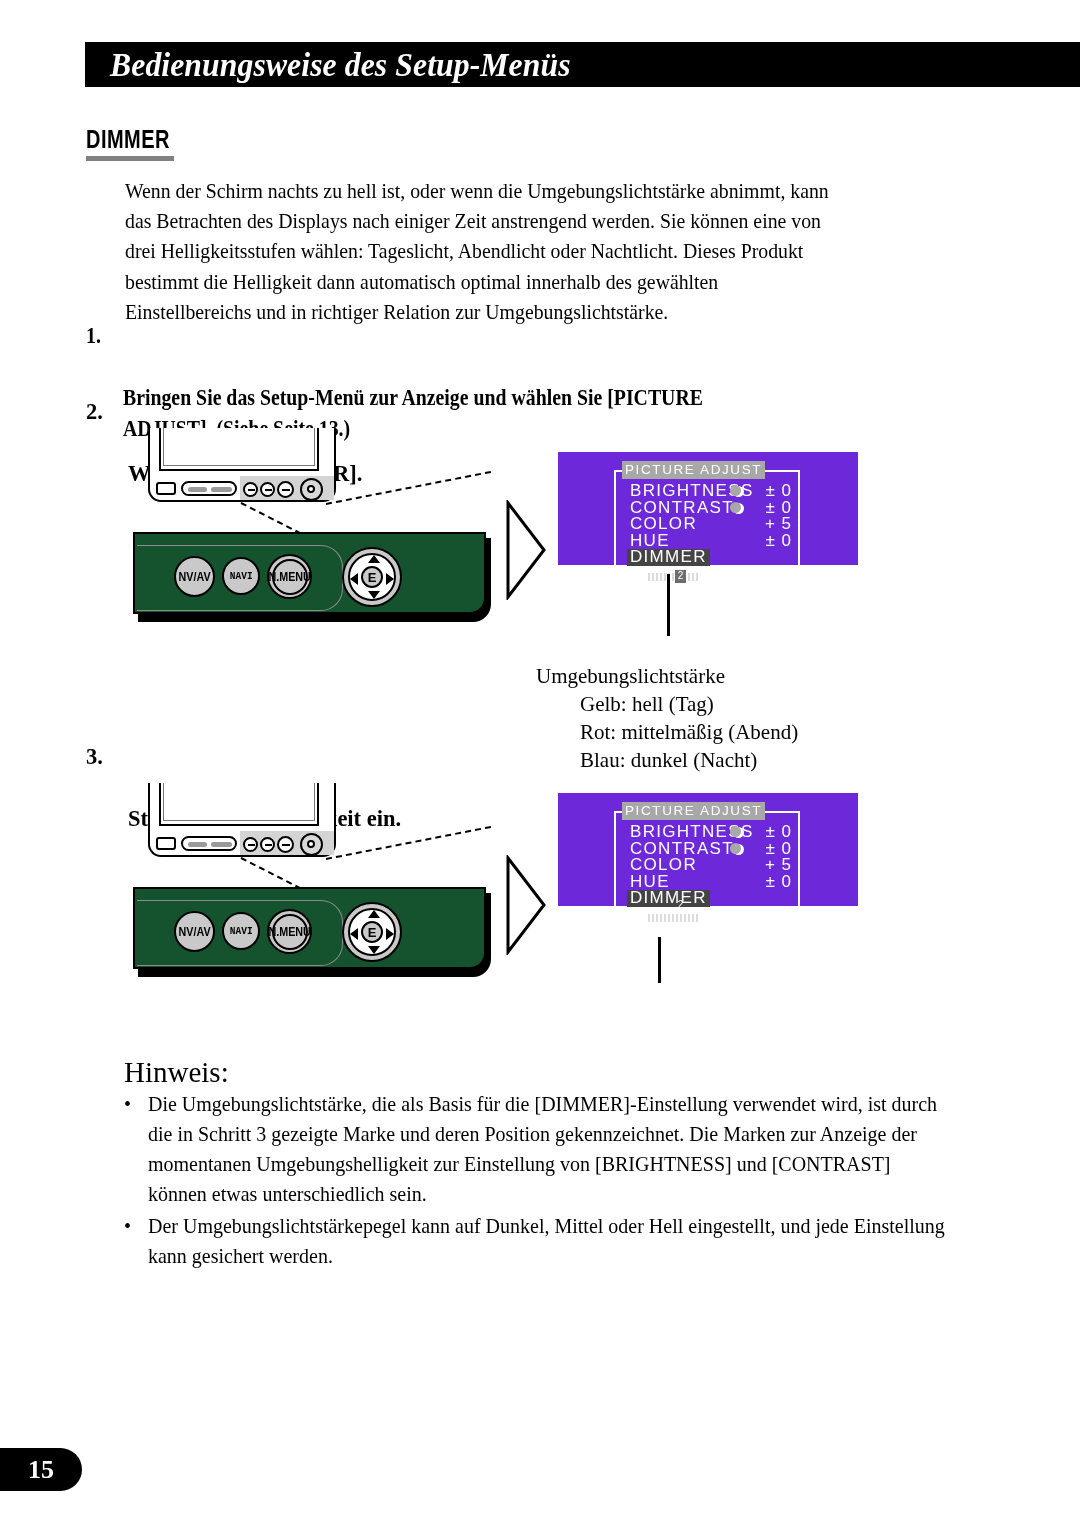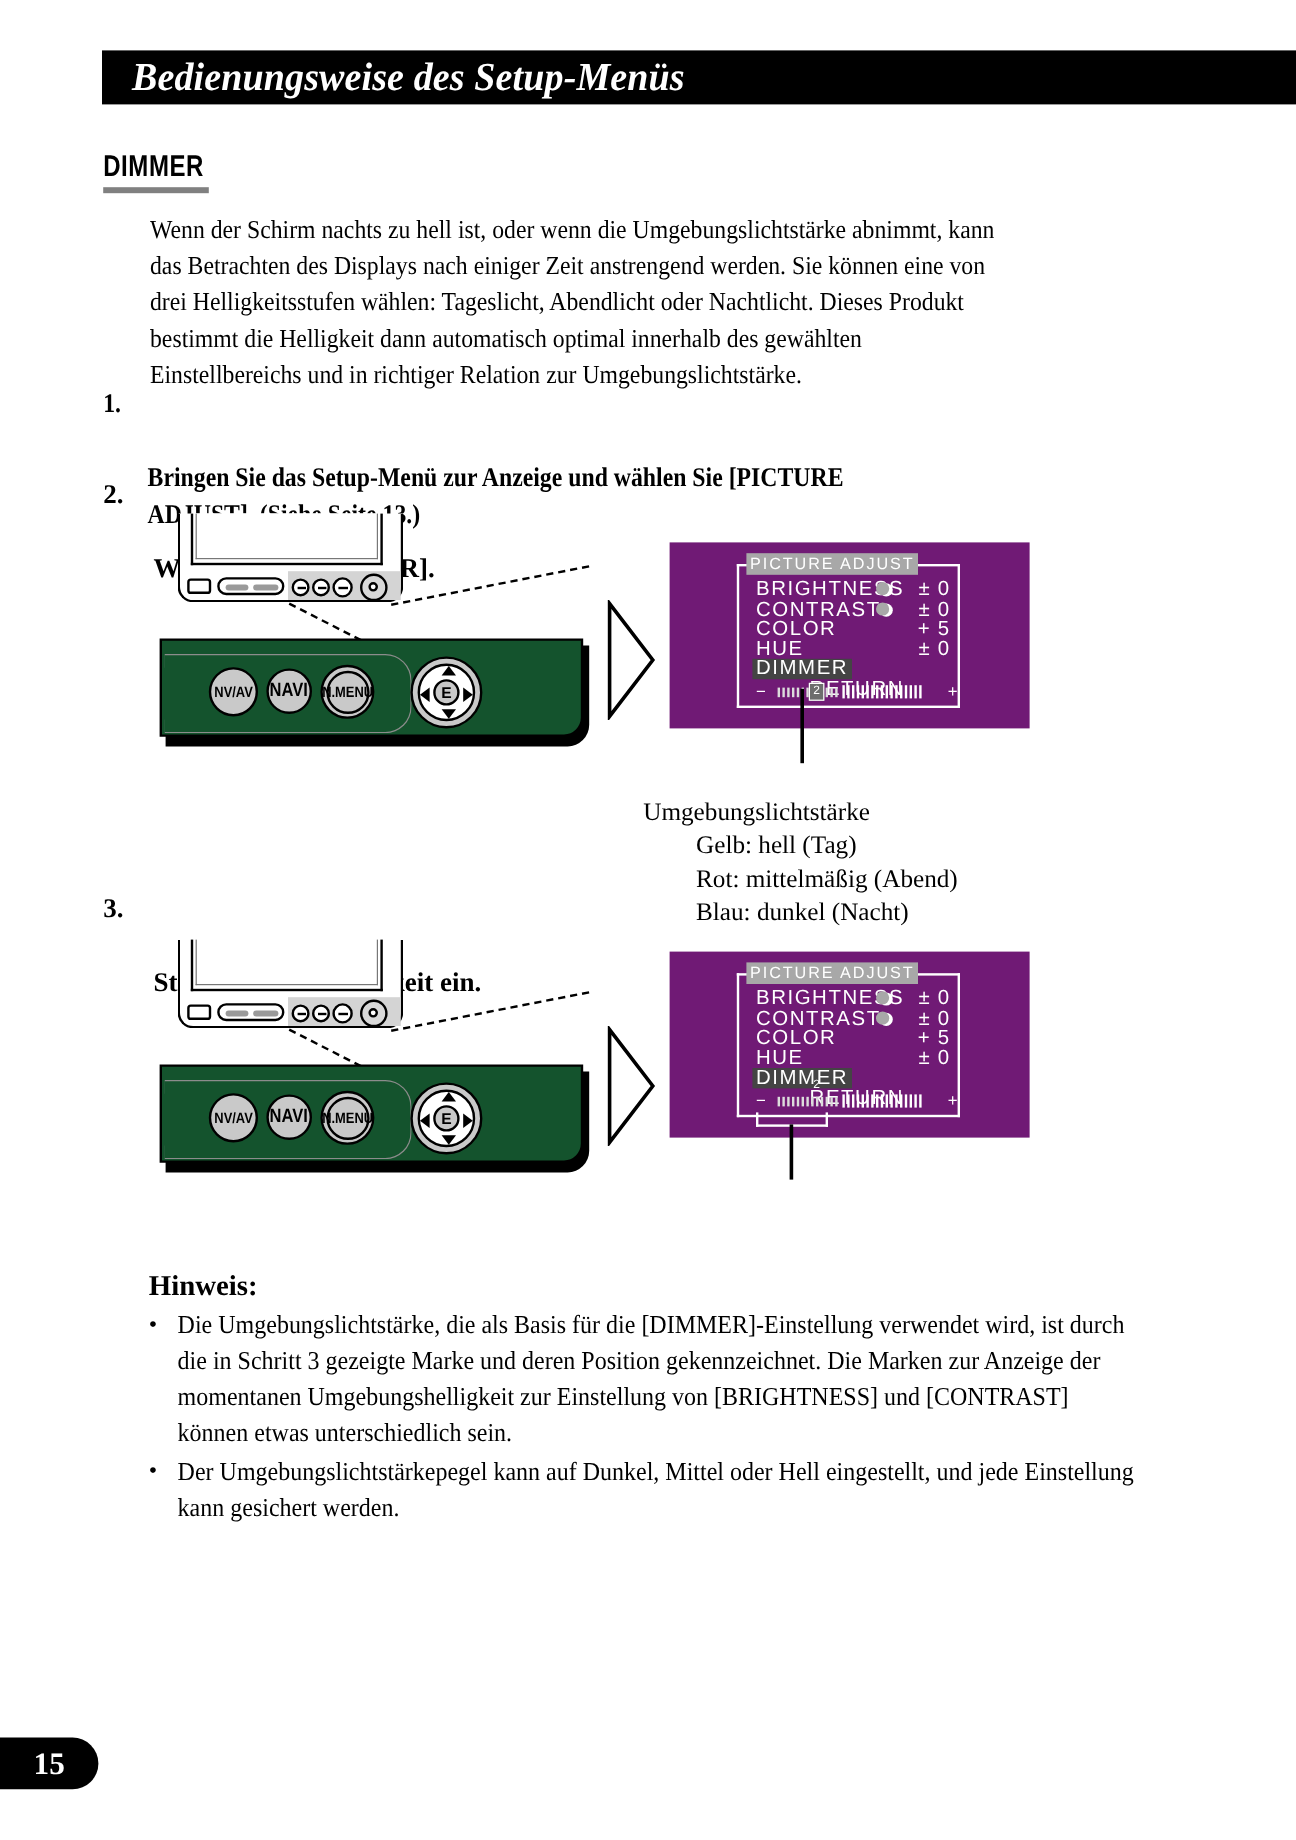--- a/index.html
+++ b/index.html
@@ -161,21 +161,21 @@
     border-radius:0 22px 22px 0;box-sizing:border-box;
   }
   .pbtn{
     position:absolute;border-radius:50%;
     border:2.5px solid #000;background:#c9c9c9;box-sizing:border-box;
     display:flex;align-items:center;justify-content:center;
     font-family:"Liberation Sans", sans-serif;font-weight:bold;color:#000;
   }
   .pbtn span{transform:scaleX(0.86);display:block;white-space:nowrap;}
   .pbtn.b1{left:39px;top:22px;width:41px;height:41px;font-size:12.5px;}
-  .pbtn.b2{left:87px;top:23px;width:38px;height:38px;font-size:16px;}
+  .pbtn.b2{left:87px;top:23px;width:38px;height:38px;font-size:11px;font-family:Liberation Mono, monospace;}
   .pbtn.b3{left:132px;top:20px;width:45px;height:45px;font-size:12.5px;}
   .pbtn.b3::after{
     content:"";position:absolute;left:2.5px;top:2.5px;right:2.5px;bottom:2.5px;
     border-radius:50%;border:2px solid #000;
   }
   .dpad{
     position:absolute;left:207px;top:13px;width:60px;height:60px;
     border-radius:50%;border:2.5px solid #000;background:#c9c9c9;box-sizing:border-box;
   }
   .dpad .ring2{
@@ -195,21 +195,21 @@
   .dpad .lf{left:6px;top:24px;border-top:6px solid transparent;border-bottom:6px solid transparent;border-right:8px solid #000;}
   .dpad .rt{right:6px;top:24px;border-top:6px solid transparent;border-bottom:6px solid transparent;border-left:8px solid #000;}
 
   
   .bigarrow{position:absolute;width:42px;height:100px;}
   #arrow1{left:505px;top:500px;}
   #arrow2{left:505px;top:855px;}
 
   
   .osd{
-    position:absolute;width:300px;height:155px;background:#701a75;
+    position:absolute;width:300px;height:113px;background:#6d28d9;
   }
   #osd1{left:558px;top:452px;}
   #osd2{left:558px;top:793px;}
   .osd-frame{
     position:absolute;left:56px;top:18px;width:186px;height:120px;
   }
   .osd-frame .fr-t{position:absolute;left:0;top:0;width:100%;height:2px;background:#fff;}
   .osd-frame .fr-b{position:absolute;left:0;bottom:0;width:100%;height:2px;background:#fff;}
   .osd-frame .fr-l{position:absolute;left:0;top:0;width:2px;height:100%;background:#fff;}
   .osd-frame .fr-r{position:absolute;right:0;top:0;width:2px;height:100%;background:#fff;}
@@ -270,22 +270,22 @@
     font-size:21px;line-height:28px;
     white-space:pre-line;
   }
   #cap1{left:536px;top:634px;width:470px;}
   #cap1 .sub{display:block;margin-left:44px;}
   #cap2{left:533px;top:975px;width:470px;}
 
   
   #hinweis-title{
     position:absolute;left:124px;top:1058px;
-    font-family:"Liberation Serif", serif;font-weight:bold;
-    font-size:24px;line-height:28px;
+    font-family:"Liberation Serif", serif;font-weight:normal;
+    font-size:29px;line-height:28px;
   }
   .bullets{position:absolute;left:124px;top:1089px;width:900px;}
   .bul{position:relative;margin-bottom:2px;}
   .bul .dot{
     position:absolute;left:0;top:0;font-size:20px;line-height:30px;
   }
   .bul .bt{
     display:block;margin-left:24px;
     font-family:"Liberation Serif", serif;
     font-size:21.5px;line-height:30px;

